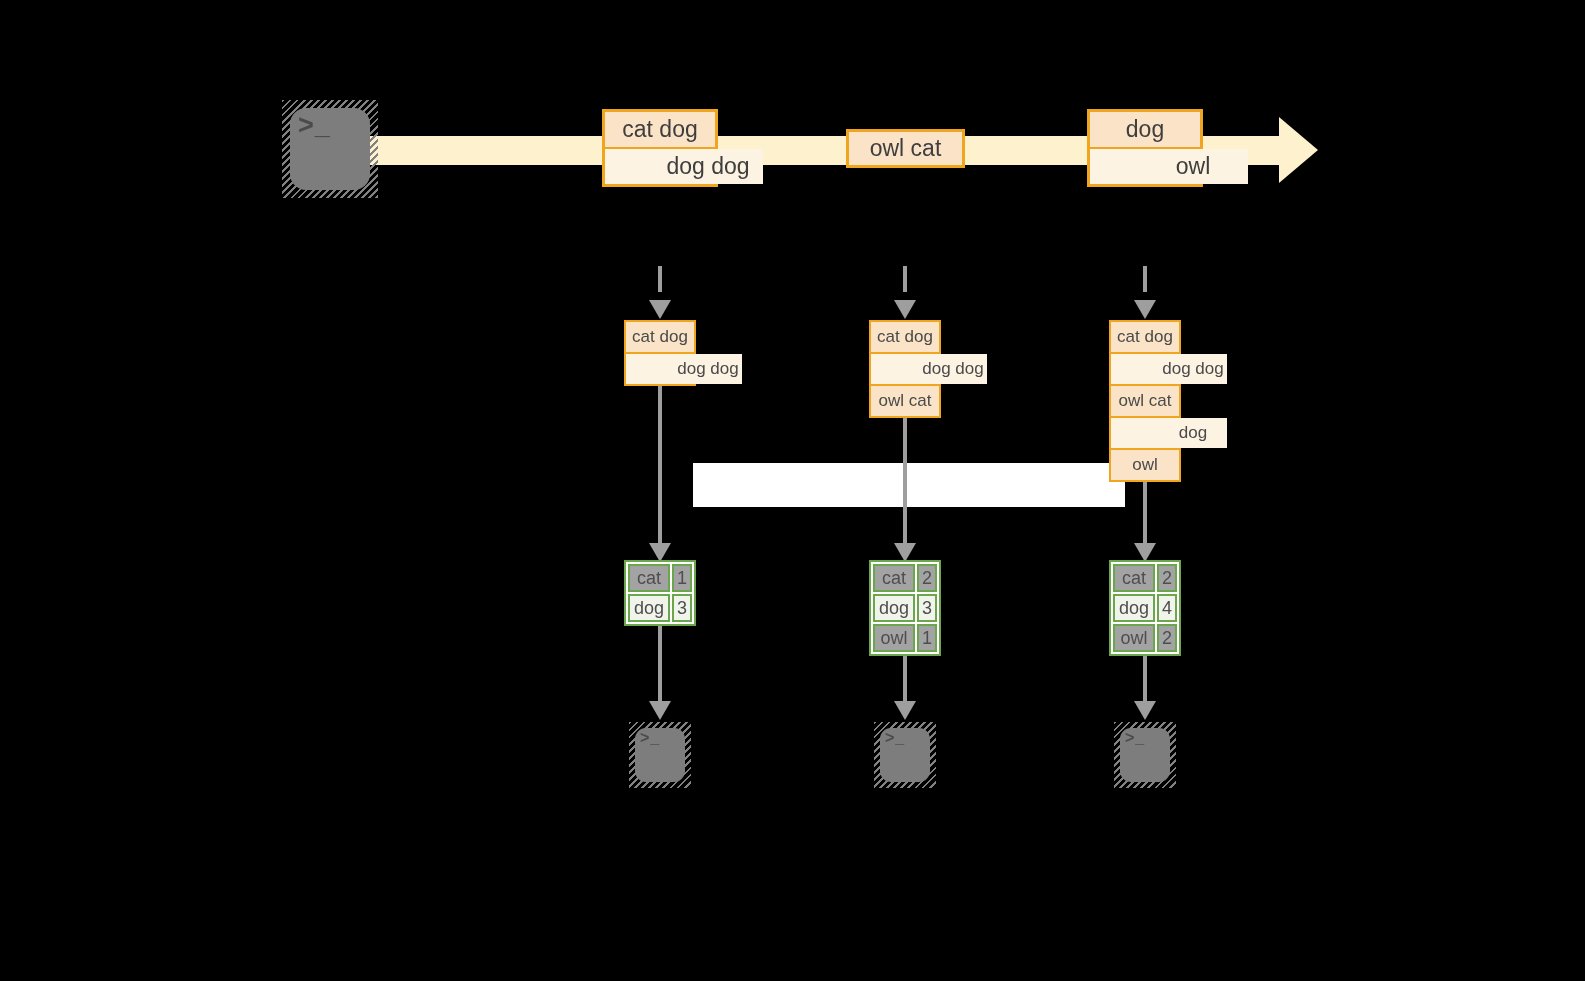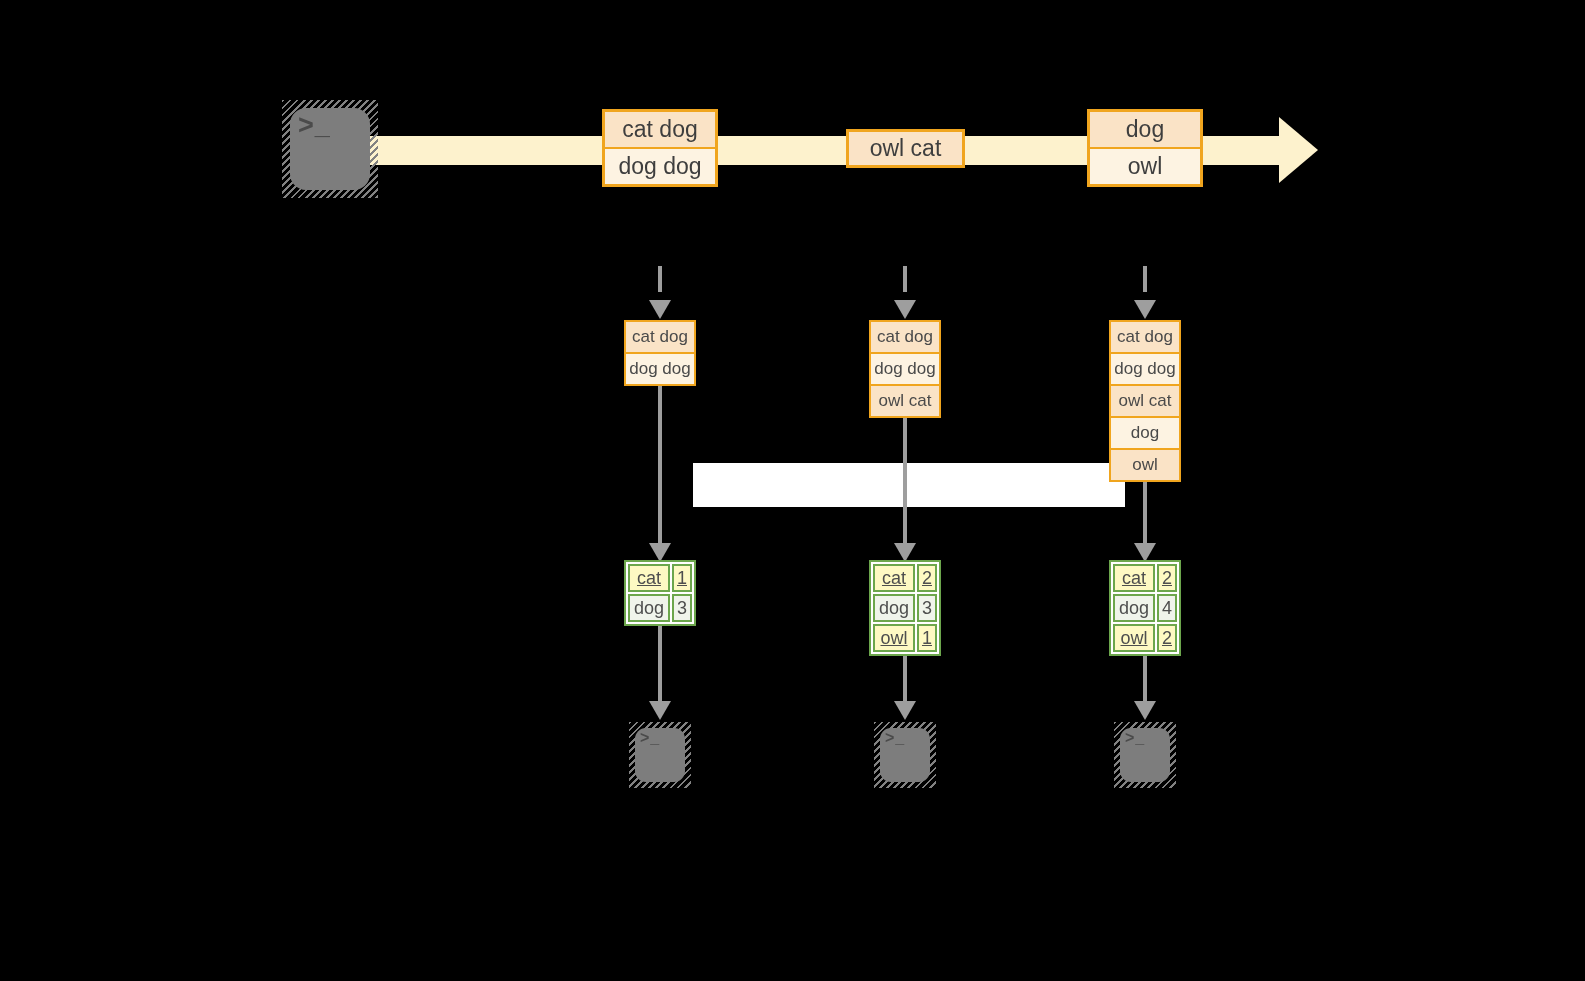--- a/index.html
+++ b/index.html
@@ -12,28 +12,28 @@
                border-top:33px solid transparent;border-bottom:33px solid transparent;border-left:39px solid #fdf2cd;}
 
   
   .ebox{position:absolute;border:3px solid #f0a51e;z-index:3;background:#f0a51e;}
   .erow{width:100%;text-align:center;font-size:23px;line-height:35px;height:35px;color:#3e3e3e;}
   .erow + .erow{margin-top:2px;}
   .sbox{position:absolute;width:68px;border:2px solid #f0a51e;z-index:3;background:#f0a51e;}
   .srow{width:100%;text-align:center;font-size:17px;line-height:30px;height:30px;color:#4a4a4a;}
   .srow + .srow{margin-top:2px;}
   .fill-d{background:#fae3c6;}
-  .fill-l{background:#fdf3e2;}
+  .fill-l{background:#fdf3e2;padding-left:48px;}
 
   
   .gtable{position:absolute;display:grid;grid-template-columns:42px 20px;gap:2px;padding:2px;
           background:#ffffff;border:2px solid #6ca64c;z-index:3;}
   .gcell{box-sizing:border-box;height:28px;line-height:24px;text-align:center;font-size:18px;
          border:2px solid #6ca64c;color:#4e4e4e;}
-  .g-d{background:#fef9c3;text-decoration:underline;}
+  .g-d{background:#a3a3a3;}
   .g-l{background:#f0f4eb;}
 
   
   .arrow{position:absolute;z-index:2;}
 
   
   .qlabel-bg{position:absolute;left:693px;top:463px;width:432px;height:44px;background:#ffffff;z-index:1;}
   .qlabel-text{position:absolute;left:693px;top:463px;width:432px;height:44px;z-index:4;
                text-align:center;line-height:44px;font-size:35px;font-weight:300;color:#262626;letter-spacing:0.5px;}
 

